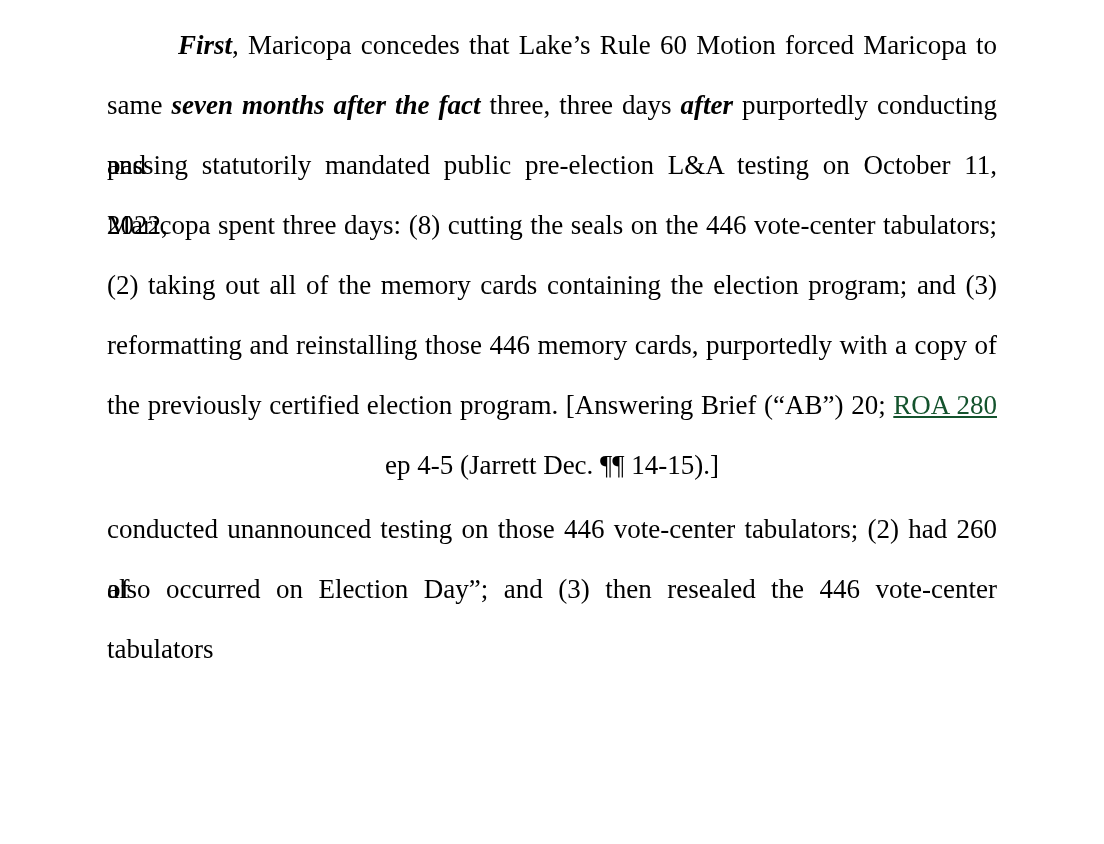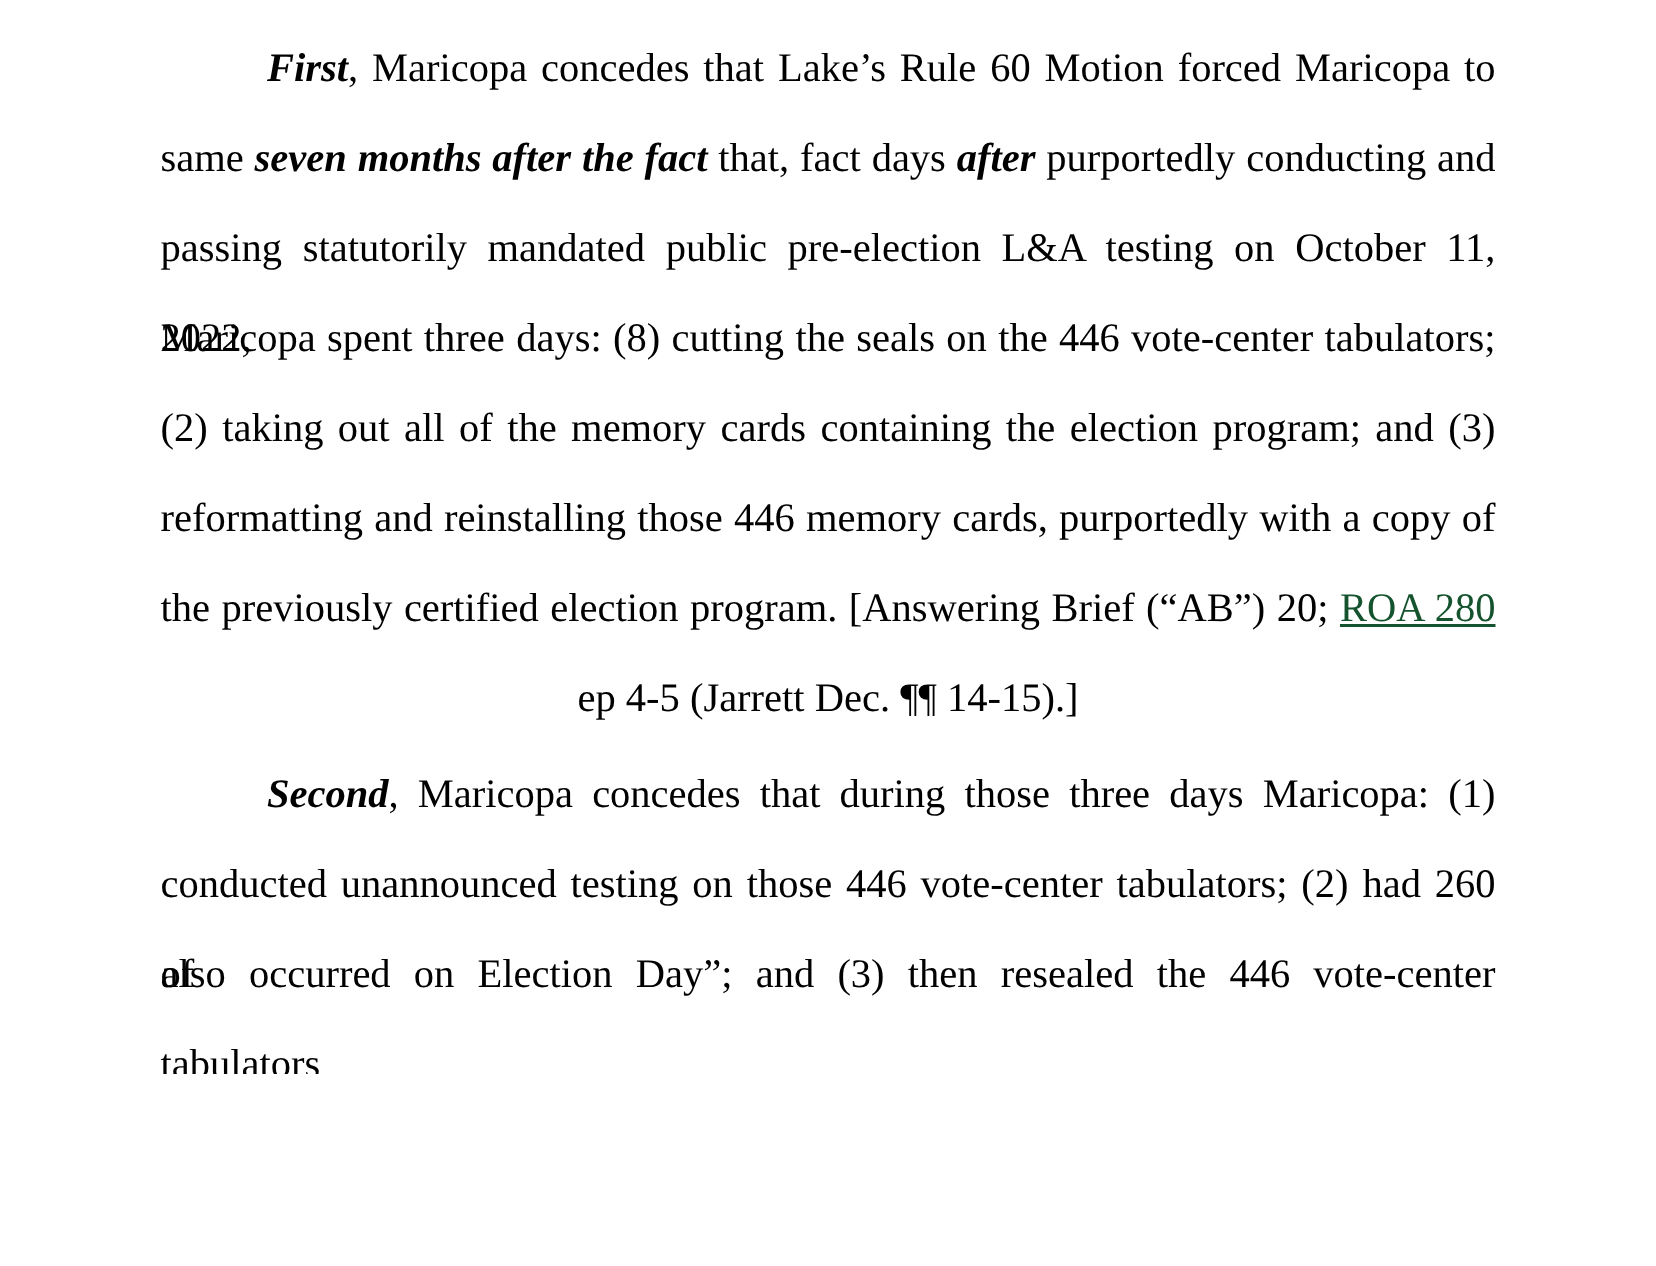--- a/index.html
+++ b/index.html
@@ -48,27 +48,26 @@
     cursor: pointer;
   }
 </style>
 </head>
 <body>
 
 <div class="page">
   <div class="doc-body" id="doc-body">
       <div class="paragraph">
         <div class="line justify indent"><span class="bi">First</span><span>, Maricopa concedes that Lake’s Rule 60 Motion forced Maricopa to</span></div>
-        <div class="line justify"><span>same </span><span class="bi">seven months after the fact</span><span> that, fact days </span><span class="bi">after</span><span> purportedly conducting and</span></div>
+        <div class="line justify"><span>same </span><span class="bi">seven months after the fact</span><span> three, three days </span><span class="bi">after</span><span> purportedly conducting and</span></div>
         <div class="line justify"><span>passing statutorily mandated public pre-election L&amp;A testing on October 11, 2022,</span></div>
         <div class="line justify"><span>Maricopa spent three days: (8) cutting the seals on the 446 vote-center tabulators;</span></div>
         <div class="line justify"><span>(2) taking out all of the memory cards containing the election program; and (3)</span></div>
         <div class="line justify"><span>reformatting and reinstalling those 446 memory cards, purportedly with a copy of</span></div>
         <div class="line justify"><span>the previously certified election program. [Answering Brief (“AB”) 20; </span><a href="#" class="doc-link" style="color: #14532d;">ROA 280</a></div>
         <div class="line"><span>ep 4-5 (Jarrett Dec. ¶¶ 14-15).]</span></div>
       </div>
       <div class="paragraph">
-        <div class="line justify indent"><span class="bi">Second</span><span>, Maricopa concedes that during those three days Maricopa: (1)</span></div>
         <div class="line justify"><span>conducted unannounced testing on those 446 vote-center tabulators; (2) had 260 of</span></div>
         <div class="line justify"><span>also occurred on Election Day”; and (3) then resealed the 446 vote-center tabulators</span></div>
       </div>
     </div>
 </div>
 
 </body></html>

